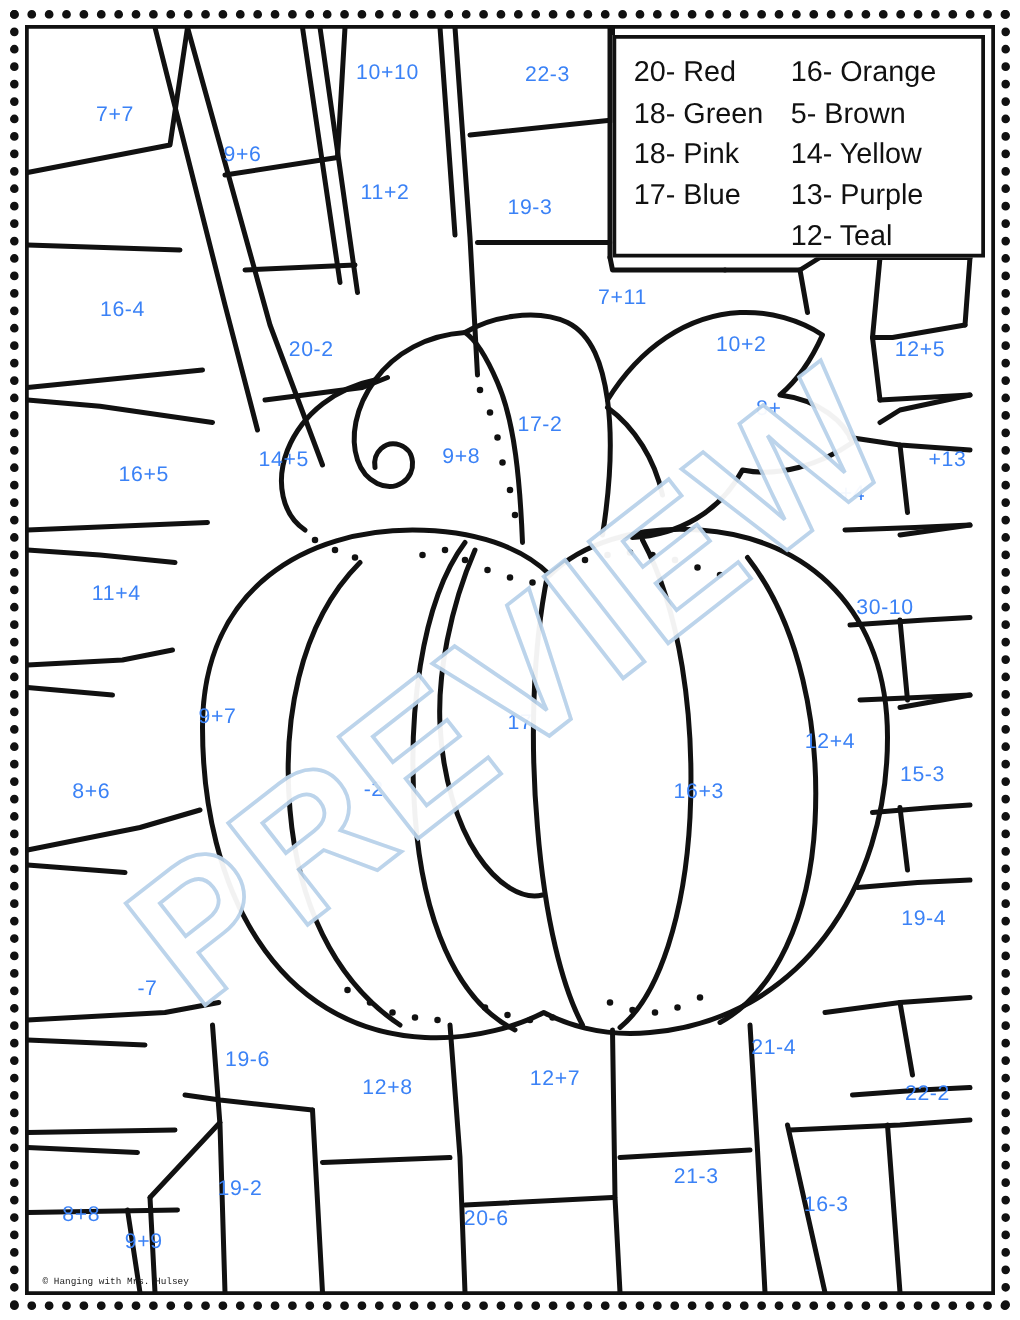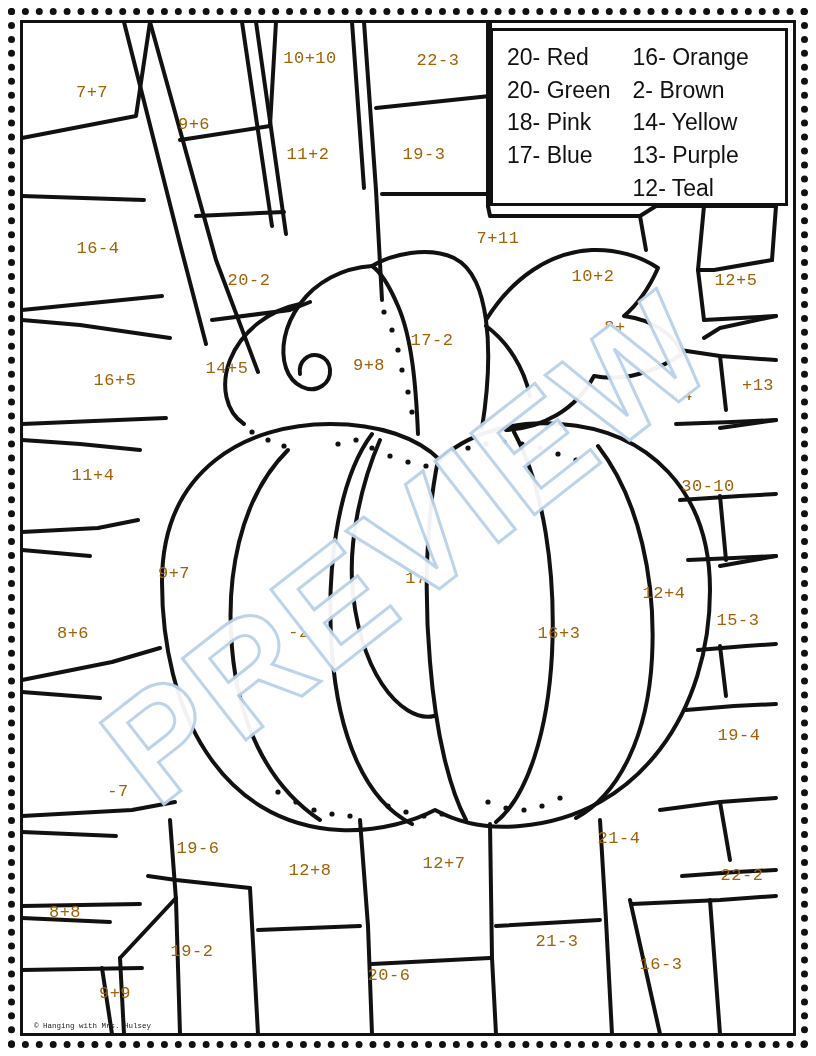--- a/index.html
+++ b/index.html
@@ -41,23 +41,23 @@
     background: #ffffff;
   }
   #art {
     position: absolute;
     left: 20px; top: 20px;
     width: 776px;
     height: 1016px;
   }
   .num {
     position: absolute;
-    font-family: Liberation Mono, monospace;
+    font-family: Liberation Sans, sans-serif;
     font-size: 17px;
-    color: #a16207;
+    color: #3b82f6;
     white-space: nowrap;
     transform: translate(-50%, -50%);
     letter-spacing: 0.5px;
   }
   
   .legend {
     position: absolute;
     left: 470px;
     top: 8px;
     width: 298px;
@@ -255,28 +255,28 @@
           <circle cx="522" cy="786" r="2.6"></circle>
         <circle cx="540" cy="778" r="2.6"></circle>
       </g>
     </svg>
 
     <div class="num" style="left:72px;top:72px;">7+7</div>
     <div class="num" style="left:290px;top:38px;">10+10</div>
     <div class="num" style="left:418px;top:40px;">22-3</div>
     <div class="num" style="left:174px;top:104px;">9+6</div>
     <div class="num" style="left:288px;top:134px;">11+2</div>
-    <div class="num" style="left:404px;top:134px;">19-3</div>
+    <div class="num" style="left:404px;top:146px;">19-3</div>
     <div class="num" style="left:78px;top:228px;">16-4</div>
     <div class="num" style="left:229px;top:260px;">20-2</div>
     <div class="num" style="left:478px;top:218px;">7+11</div>
     <div class="num" style="left:573px;top:213px;margin-top:43px;">10+2</div>
     <div class="num" style="left:716px;top:260px;">12+5</div>
     <div class="num" style="left:595px;top:307px;">8+</div>
-    <div class="num" style="left:738px;top:365px;">+13</div>
+    <div class="num" style="left:738px;top:348px;">+13</div>
     <div class="num" style="left:95px;top:360px;">16+5</div>
     <div class="num" style="left:207px;top:348px;">14+5</div>
     <div class="num" style="left:349px;top:345px;">9+8</div>
     <div class="num" style="left:412px;top:320px;">17-2</div>
     <div class="num" style="left:662px;top:375px;">+4</div>
     <div class="num" style="left:73px;top:455px;">11+4</div>
     <div class="num" style="left:688px;top:466px;">30-10</div>
     <div class="num" style="left:154px;top:553px;">9+7</div>
     <div class="num" style="left:396px;top:558px;">17</div>
     <div class="num" style="left:644px;top:573px;">12+4</div>
@@ -284,38 +284,38 @@
     <div class="num" style="left:539px;top:613px;">16+3</div>
     <div class="num" style="left:53px;top:613px;">8+6</div>
     <div class="num" style="left:718px;top:600px;">15-3</div>
     <div class="num" style="left:719px;top:715px;">19-4</div>
     <div class="num" style="left:98px;top:771px;">-7</div>
     <div class="num" style="left:599px;top:818px;text-align:right;">21-4</div>
     <div class="num" style="left:178px;top:828px;">19-6</div>
     <div class="num" style="left:290px;top:850px;">12+8</div>
     <div class="num" style="left:424px;top:843px;">12+7</div>
     <div class="num" style="left:722px;top:855px;">22-2</div>
-    <div class="num" style="left:45px;top:892px;text-align:center;">8+8</div>
+    <div class="num" style="left:45px;top:952px;text-align:center;">8+8</div>
     <div class="num" style="left:172px;top:931px;">19-2</div>
     <div class="num" style="left:537px;top:921px;">21-3</div>
     <div class="num" style="left:641px;top:944px;">16-3</div>
     <div class="num" style="left:369px;top:955px;">20-6</div>
     <div class="num" style="left:95px;top:973px;">9+9</div>
 
     <div class="legend">
       <div class="cols">
         <div class="col">
           <div>20- Red</div>
-          <div>20- Green</div>
+          <div>18- Green</div>
           <div>18- Pink</div>
           <div>17- Blue</div>
         </div>
         <div class="col">
           <div>16- Orange</div>
-          <div>2- Brown</div>
+          <div>5- Brown</div>
           <div>14- Yellow</div>
           <div>13- Purple</div>
           <div>12- Teal</div>
         </div>
       </div>
     </div>
 
     <div class="credit">© Hanging with Mrs. Hulsey</div>
 
     <div class="watermark">

